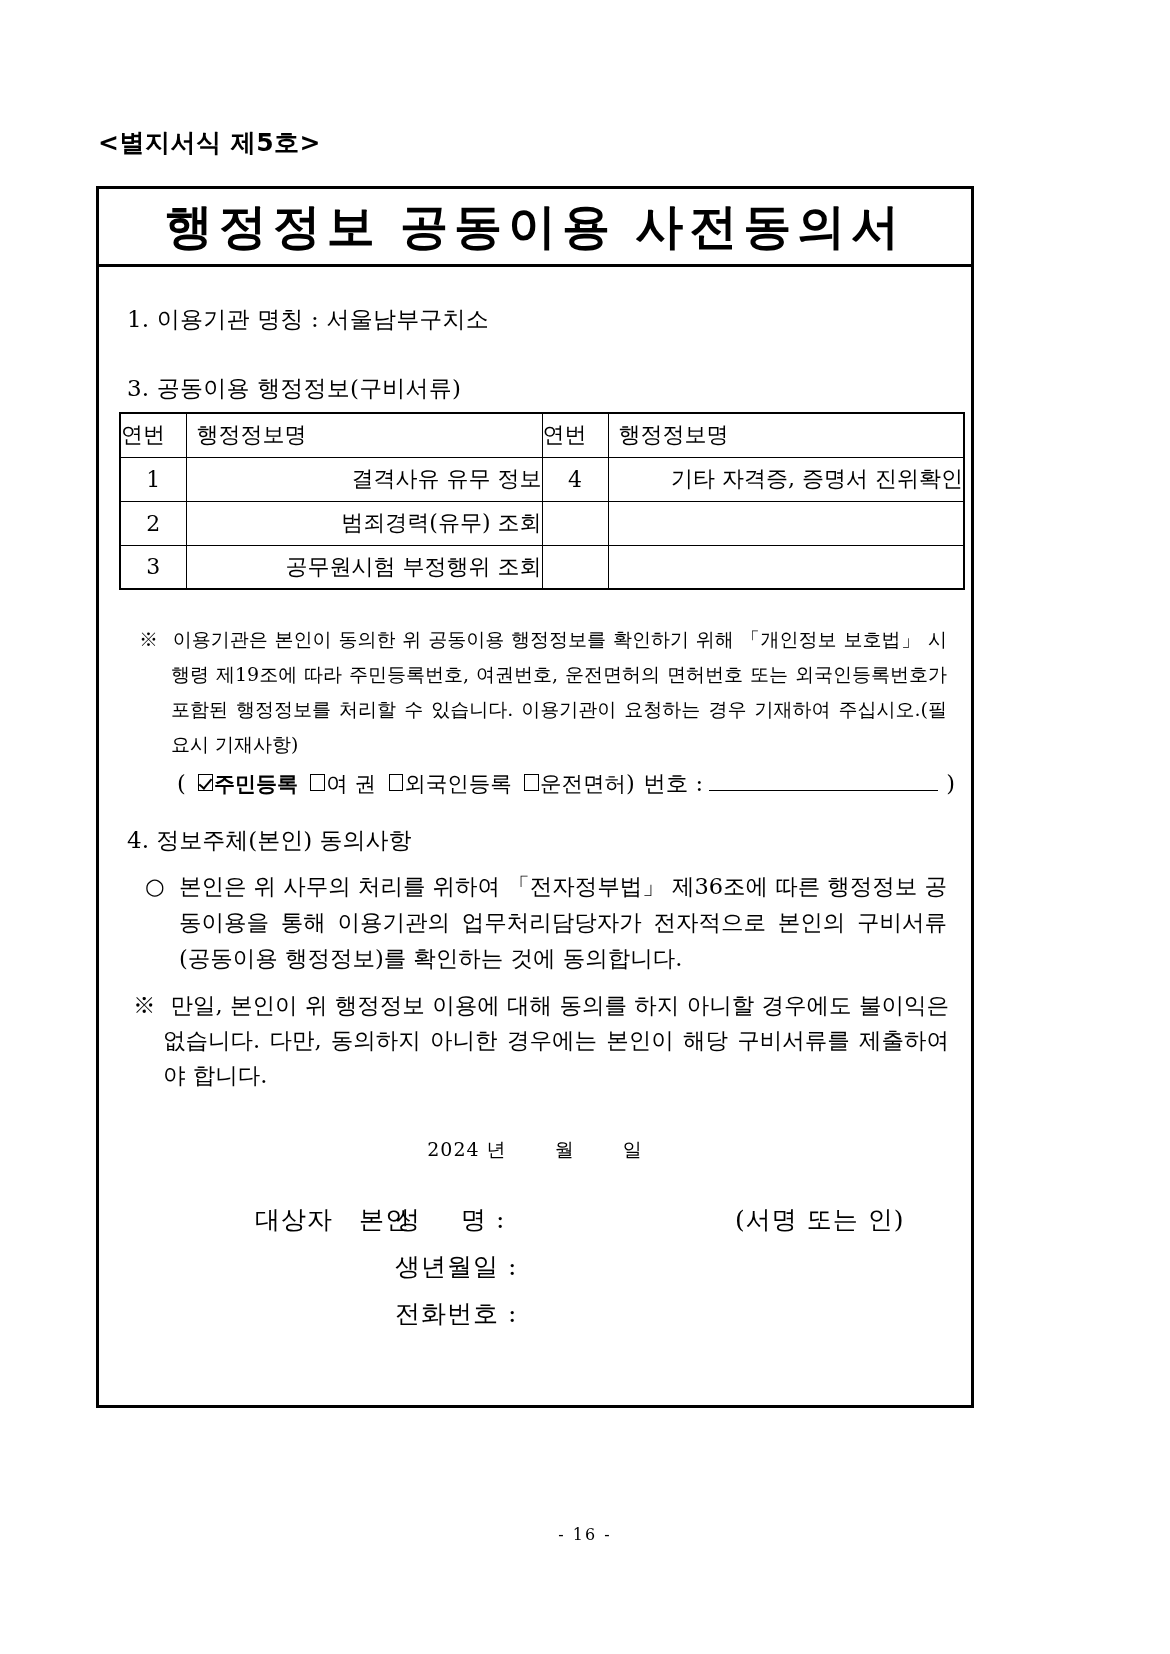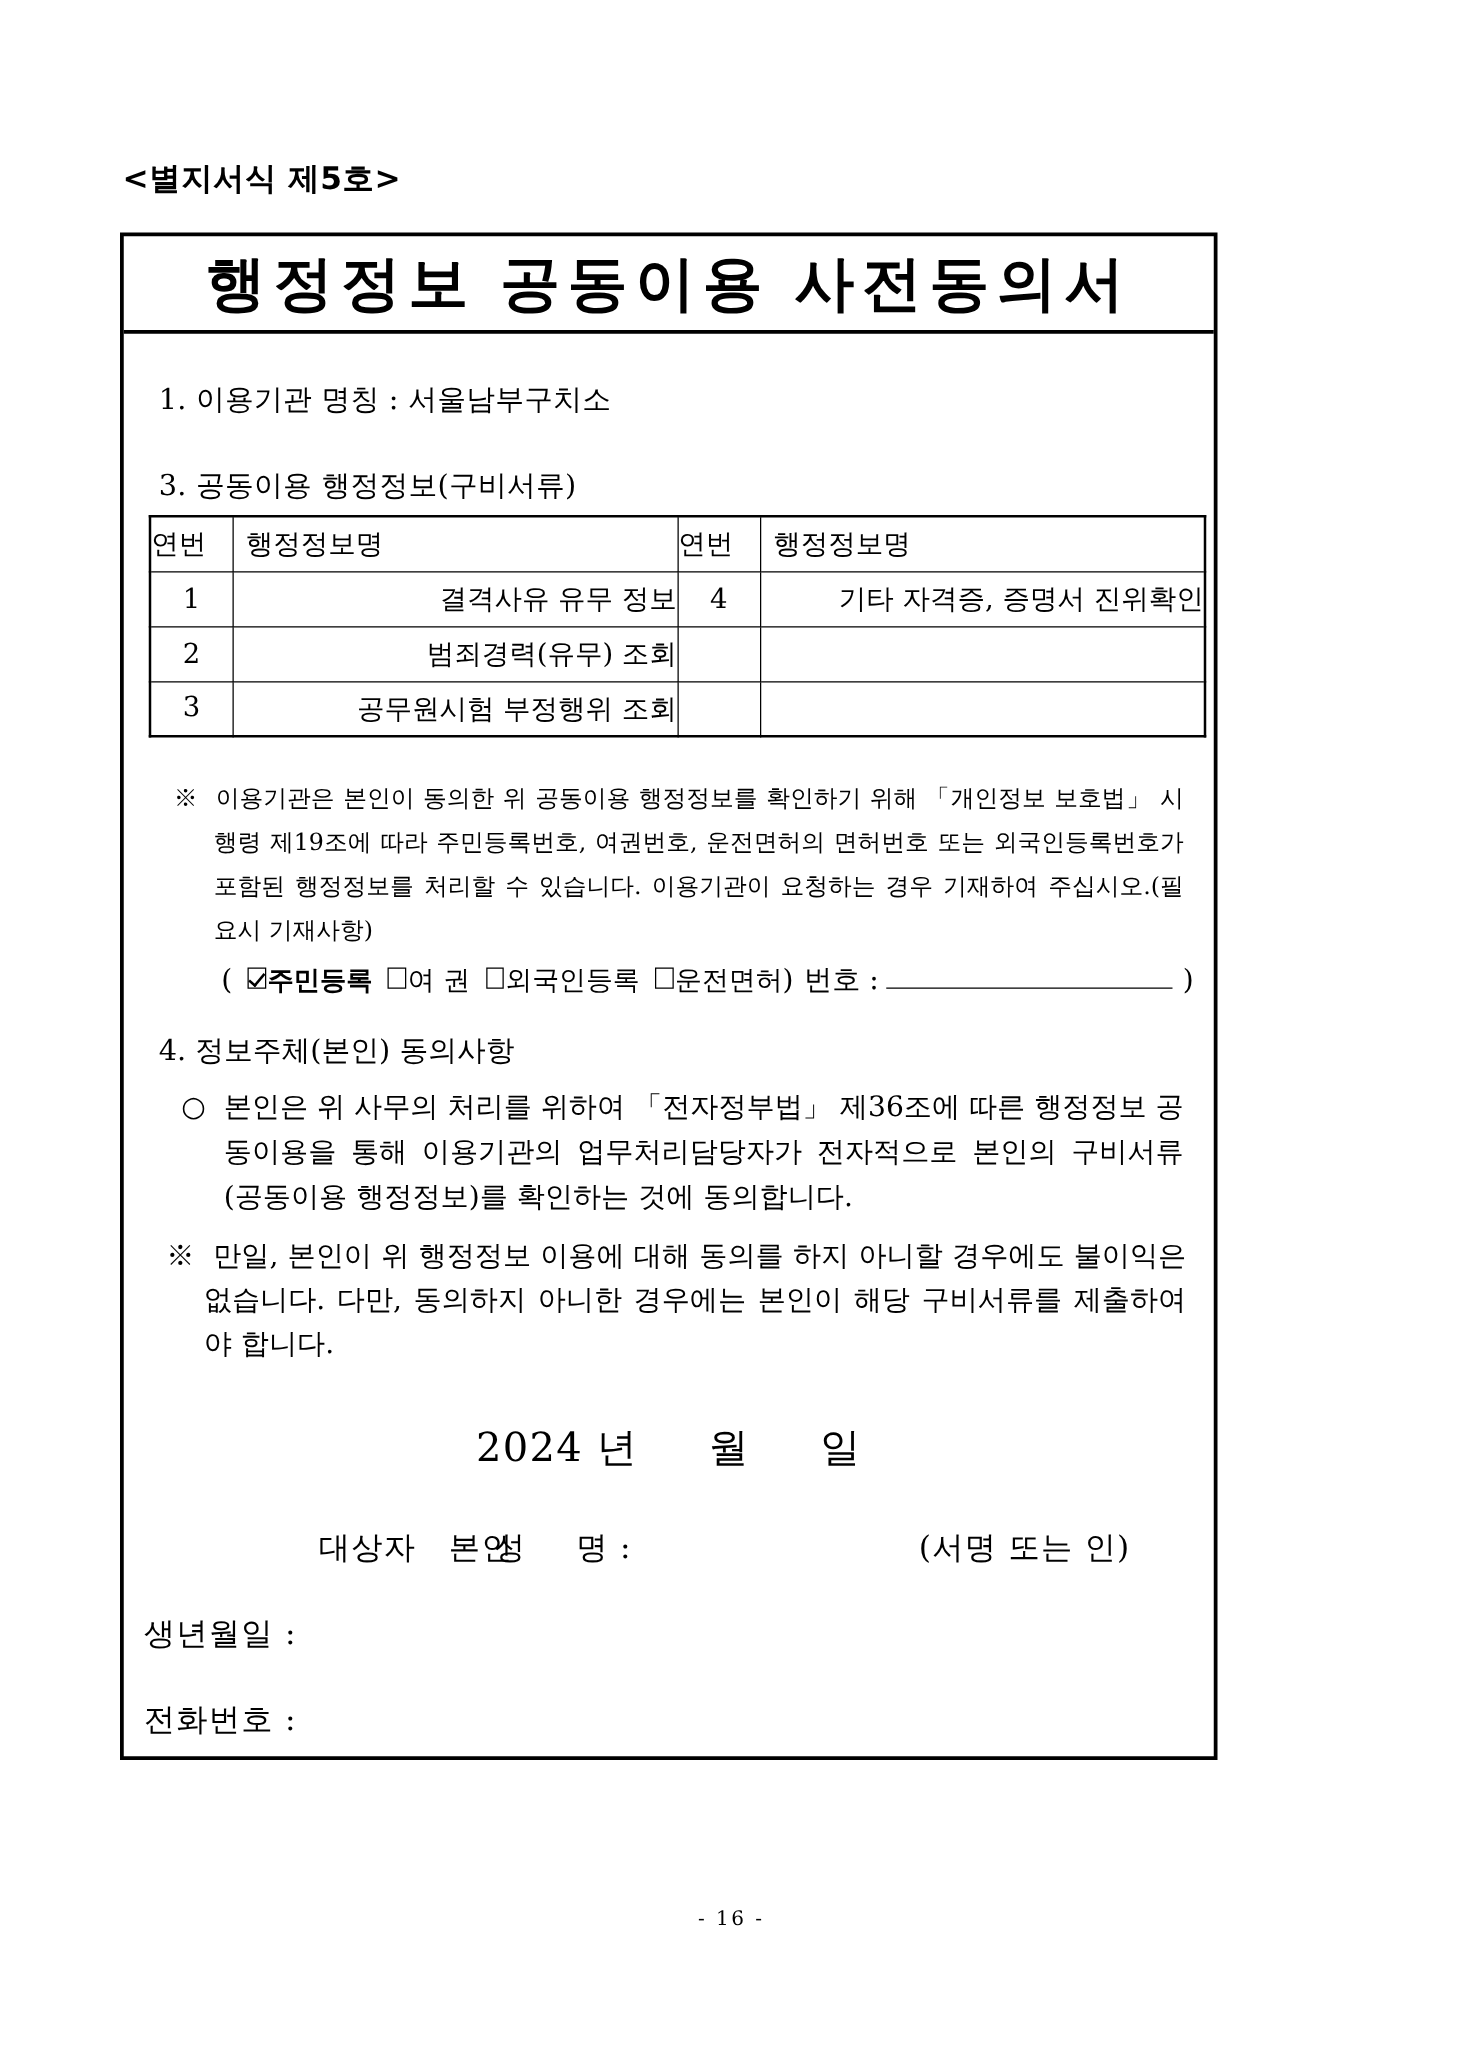--- a/index.html
+++ b/index.html
@@ -180,21 +180,21 @@
     text-align: justify;
     text-justify: inter-character;
     text-indent: -34px;
     padding-left: 34px;
   }
 
   
   .date-line {
     margin-top: 44px;
     text-align: center;
-    font-size: 32px;
+    font-size: 19px;
     letter-spacing: 1px;
   }
   .date-line .sp { display:inline-block; width: 34px; }
 
   
   .sig-block {
     margin-top: 40px;
     position: relative;
     height: 150px;
   }
@@ -214,22 +214,21 @@
   .sig-label {
     width: 230px;
     white-space: nowrap;
   }
   .sig-label .wgap { display:inline-block; width: 40px; }
   .sig-note { white-space: nowrap; padding-left: 110px; }
   .sig-row-2, .sig-row-3 {
     display: flex;
     font-size: 25px;
     letter-spacing: 1px;
-    margin-top: 36px;
-    flex-direction: column;
+    margin-top: 14px;
   }
   .sig-row-2 .pad, .sig-row-3 .pad { width: 280px; }
 
   
   .page-num {
     position: absolute;
     left: 0;
     right: 0;
     top: 1525px;
     text-align: center;

